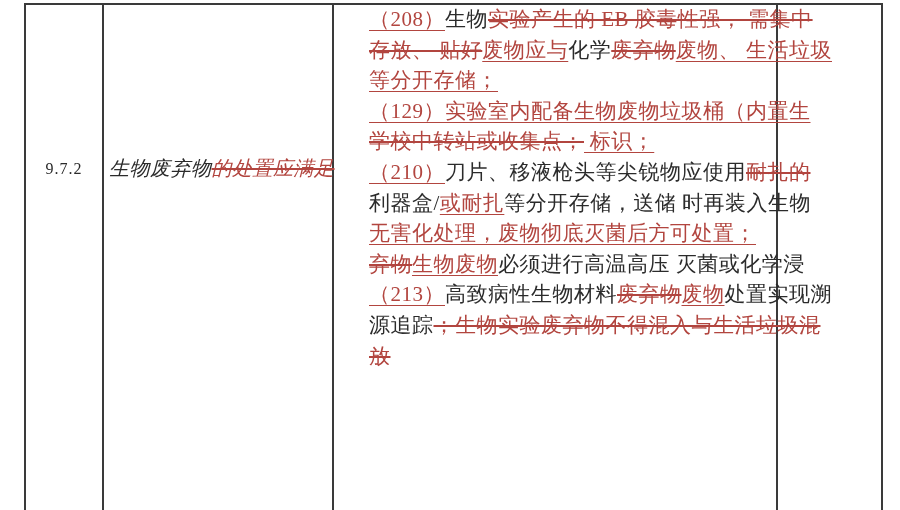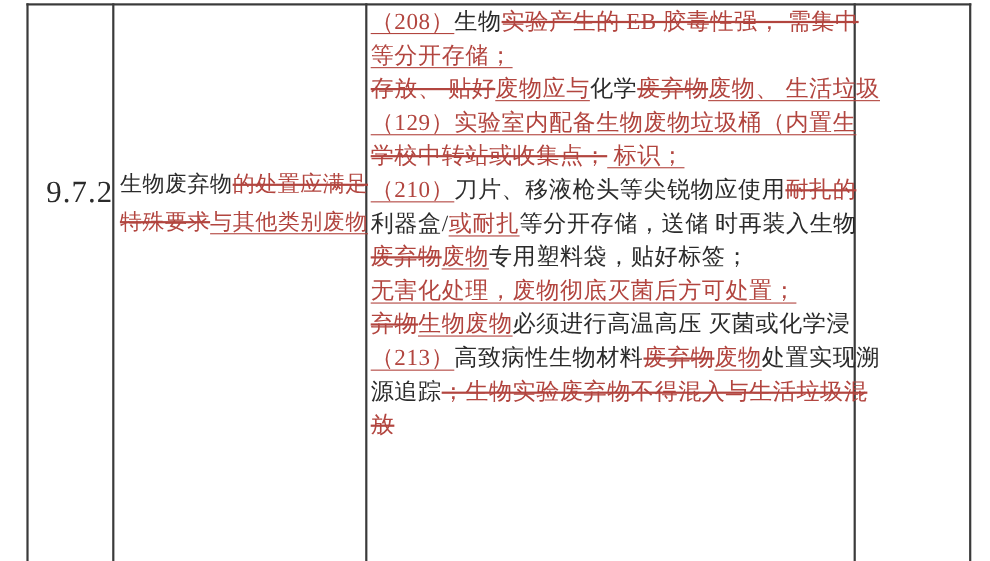--- a/index.html
+++ b/index.html
@@ -15,32 +15,32 @@
     overflow:hidden;
     font-family:"Liberation Serif","DejaVu Serif",serif;
     color:var(--ink);
   }
   .vline{position:absolute;width:2px;background:var(--border);}
   .hline{position:absolute;height:2px;background:var(--border);}
 
   .cell{position:absolute;}
   .cell-section{
     left:25px;top:160px;width:78px;
-    text-align:right;font-size:28px;letter-spacing:1px;
+    text-align:center;font-size:16px;letter-spacing:1px;
   }
   .cell-summary{
     left:109px;top:151px;width:226px;
-    font-size:20px;letter-spacing:0.5px;
+    font-size:20px;letter-spacing:0.5px;font-style:italic;
   }
   .cell-summary .text-line{height:34px;line-height:34px;white-space:nowrap;}
   .cell-detail{
     left:337px;top:4px;width:440px;
     font-size:21px;letter-spacing:0.5px;
   }
-  .cell-detail .text-line{height:30.6px;line-height:30.6px;white-space:nowrap;}
+  .cell-detail .text-line{height:30.6px;line-height:30.6px;white-space:nowrap;margin-left:32px;}
 
   .seg-normal{color:var(--ink);}
   .seg-deleted{
     color:var(--red);
     text-decoration:line-through;
     text-decoration-color:var(--red);
     text-decoration-thickness:1.6px;
   }
   .seg-inserted{
     color:var(--red);
@@ -59,32 +59,30 @@
   <div class="vline" style="left:24px;top:3px;height:507px;"></div>
   <div class="vline" style="left:102px;top:3px;height:507px;"></div>
   <div class="vline" style="left:332px;top:3px;height:507px;"></div>
   <div class="vline" style="left:776px;top:3px;height:507px;"></div>
   <div class="vline" style="left:881px;top:3px;height:507px;"></div>
 
   <div class="cell cell-section">9.7.2</div>
 
   <div class="cell cell-summary" id="summary-cell">
       <div class="text-line"><span class="seg-normal">生物废弃物</span><span class="seg-deleted">的处置应满足</span></div>
-      <div class="text-line"><span class="seg-deleted">特殊要求</span><span class="seg-inserted">与其他类别废物</span></div>
     </div>
 
   <div class="cell cell-detail" id="detail-cell">
       <div class="text-line"><span class="seg-inserted">（208）</span><span class="seg-normal">生物</span><span class="seg-deleted">实验产生的 EB 胶毒性强， 需集中</span></div>
+      <div class="text-line"><span class="seg-deleted">存放、 贴好</span><span class="seg-inserted">废物应与</span><span class="seg-normal">化学</span><span class="seg-deleted">废弃物</span><span class="seg-inserted">废物、 生活垃圾</span></div>
       <div class="text-line"><span class="seg-inserted">等分开存储；</span></div>
-      <div class="text-line"><span class="seg-deleted">存放、 贴好</span><span class="seg-inserted">废物应与</span><span class="seg-normal">化学</span><span class="seg-deleted">废弃物</span><span class="seg-inserted">废物、 生活垃圾</span></div>
       <div class="text-line"><span class="seg-inserted">（129）实验室内配备生物废物垃圾桶（内置生</span></div>
       <div class="text-line"><span class="seg-deleted">学校中转站或收集点；</span><span class="seg-inserted"> 标识；</span></div>
       <div class="text-line"><span class="seg-inserted">（210）</span><span class="seg-normal">刀片、移液枪头等尖锐物应使用</span><span class="seg-deleted">耐扎的</span></div>
       <div class="text-line"><span class="seg-normal">利器盒/</span><span class="seg-inserted">或耐扎</span><span class="seg-normal">等分开存储，送储 时再装入生物</span></div>
-      <div class="text-line"><span class="seg-deleted">废弃物</span><span class="seg-inserted">废物</span><span class="seg-normal">专用塑料袋，贴好标签；</span></div>
       <div class="text-line"><span class="seg-inserted">无害化处理，废物彻底灭菌后方可处置；</span></div>
       <div class="text-line"><span class="seg-deleted">弃物</span><span class="seg-inserted">生物废物</span><span class="seg-normal">必须进行高温高压 灭菌或化学浸</span></div>
       <div class="text-line"><span class="seg-inserted">（213）</span><span class="seg-normal">高致病性生物材料</span><span class="seg-deleted">废弃物</span><span class="seg-inserted">废物</span><span class="seg-normal">处置实现溯</span></div>
       <div class="text-line"><span class="seg-normal">源追踪</span><span class="seg-deleted">；生物实验废弃物不得混入与生活垃圾混</span></div>
       <div class="text-line"><span class="seg-deleted">放</span></div>
     </div>
 
   <div class="cell" style="left:778px;top:3px;width:103px;height:507px;"></div>
 </div>
 

